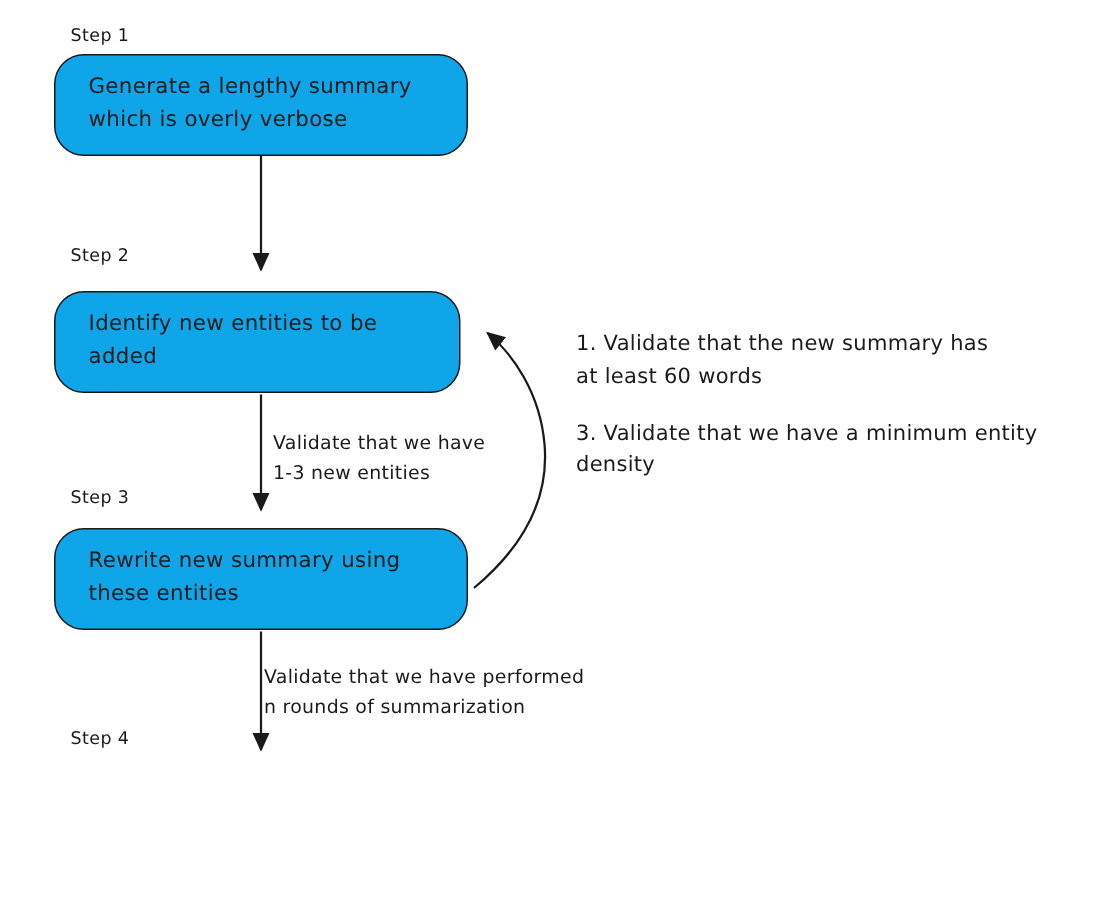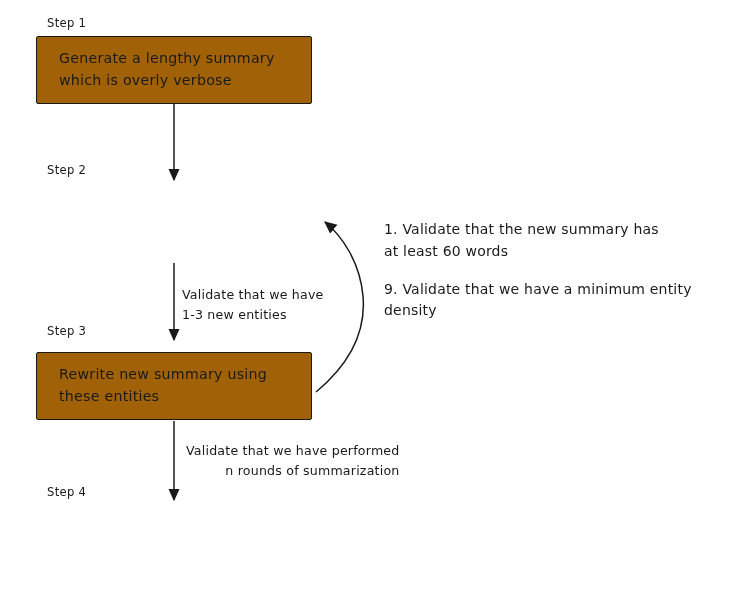--- a/index.html
+++ b/index.html
@@ -26,22 +26,22 @@
     position: absolute;
     top: 0;
     left: 0;
     width: 733px;
     height: 607px;
   }
   .node-box {
     position: absolute;
     box-sizing: border-box;
     border: 1.6px solid #1a1a1a;
-    border-radius: 2px;
-    background: #a16207;
+    border-radius: 20px;
+    background: #0ea5e9;
     display: flex;
     align-items: center;
   }
   .node-text {
     padding: 0 16px 0 22px;
     font-size: 14.2px;
     line-height: 1.52;
     letter-spacing: 0.25px;
     white-space: pre-line;
     color: #1a1a1a;
@@ -98,35 +98,39 @@
     <path d="M 316,392 C 352,362 366,330 363,296 C 360,262 342,236 325,222" fill="none" stroke="#1a1a1a" stroke-width="1.5" marker-end="url(#arrowhead)"></path>
   </svg>
 
   <div class="step-label" style="left:47px; top:16px;">Step 1</div>
   <div class="node-box" style="left:36px; top:36px; width:276px; height:68px;">
     <div class="node-text">Generate a lengthy summary
 which is overly verbose</div>
   </div>
 
   <div class="step-label" style="left:47px; top:163px;">Step 2</div>
+  <div class="node-box" style="left:36px; top:194px; width:271px; height:68px;">
+    <div class="node-text">Identify new entities to be
+added</div>
+  </div>
 
   <div class="step-label" style="left:47px; top:324px;">Step 3</div>
   <div class="node-box" style="left:36px; top:352px; width:276px; height:68px;">
     <div class="node-text">Rewrite new summary using
 these entities</div>
   </div>
 
   <div class="step-label" style="left:47px; top:485px;">Step 4</div>
 
   <div class="edge-label" style="left:182px; top:285px;">Validate that we have
 1-3 new entities</div>
 
-  <div class="edge-label" style="left:186px; top:441px;text-align:right;">Validate that we have performed
+  <div class="edge-label" style="left:176px; top:441px;">Validate that we have performed
 n rounds of summarization</div>
 
   <div class="validation-list">
     <div class="validation-item">1. Validate that the new summary has
 at least 60 words</div>
-    <div class="validation-item">9. Validate that we have a minimum entity
+    <div class="validation-item">3. Validate that we have a minimum entity
 density</div>
   </div>
 
 </div>
 
 </body></html>

